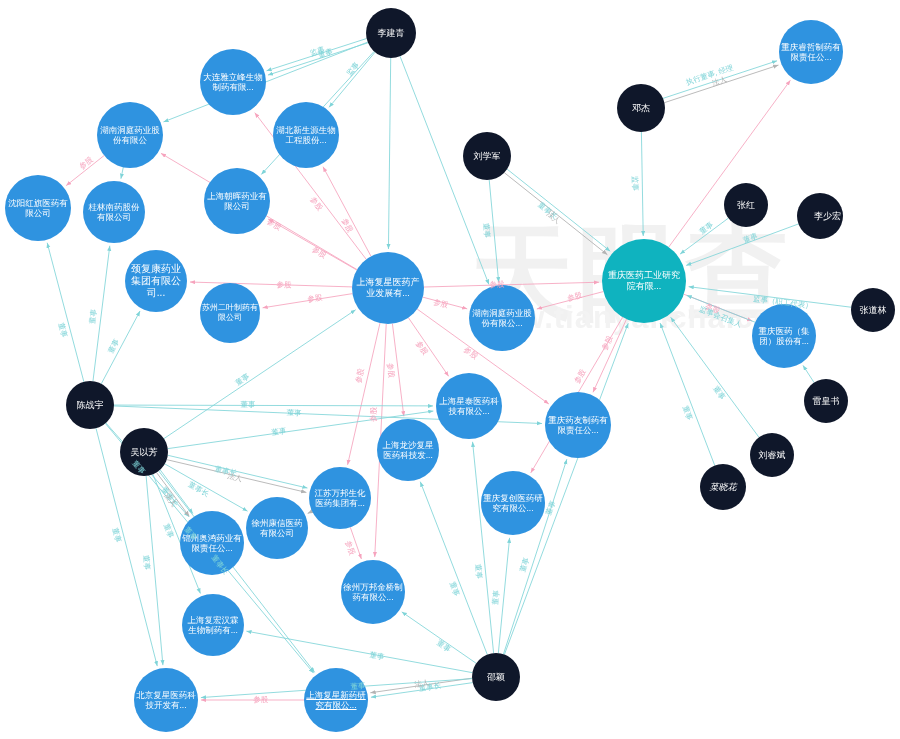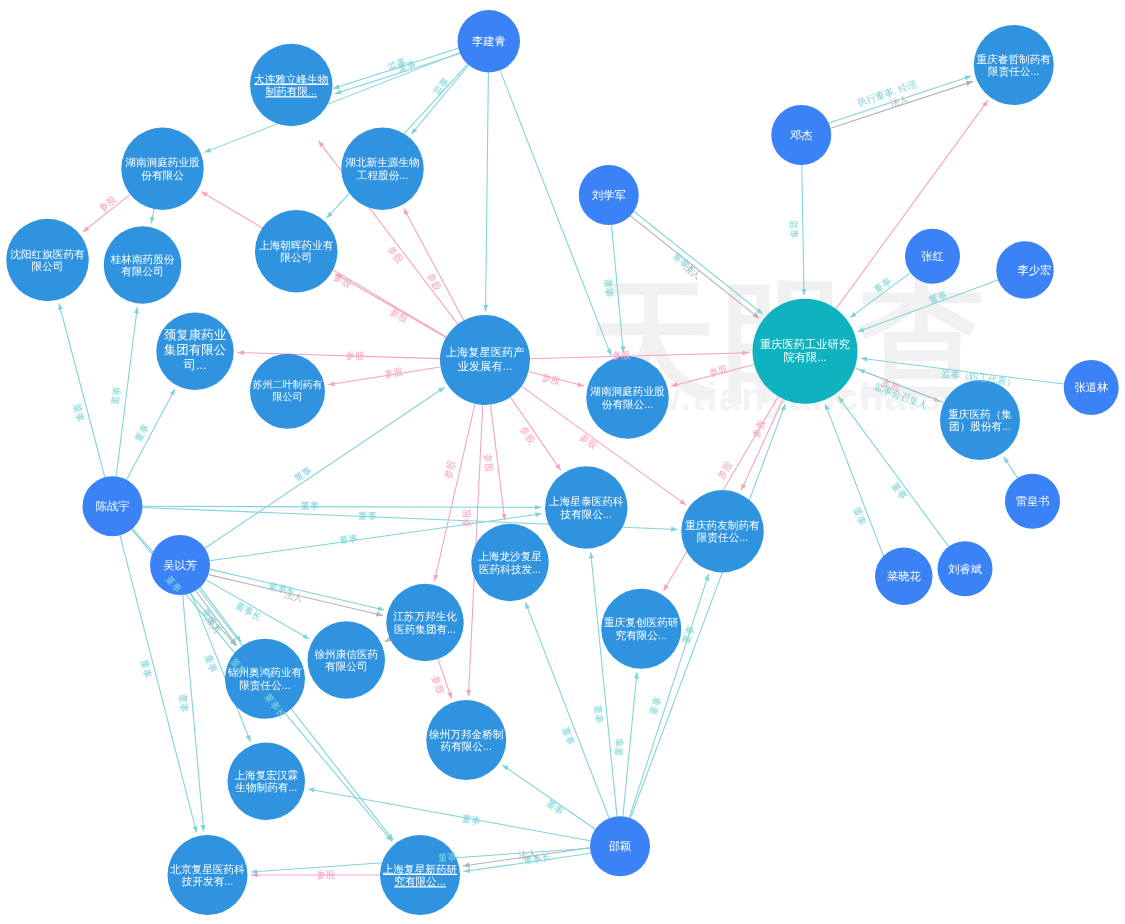--- a/index.html
+++ b/index.html
@@ -50,21 +50,21 @@
     text-align:center;
     color:#ffffff;
     box-sizing:border-box;
     cursor:pointer;
     line-height:1.22;
     padding:2px;
     overflow:hidden;
     word-break:break-all;
   }
   .node.company{ background:#2f93e0; }
-  .node.person{ background:#3b82f6; }
+  .node.person{ background:#0f172a; }
   .node.center{ background:#0fb3bf; }
   .node-label{ display:block; width:100%; }
   .edge-label{
     position:absolute;
     font-size:7.5px;
     white-space:nowrap;
     user-select:none;
     transform-origin:left center;
     pointer-events:none;
   }
@@ -169,21 +169,21 @@
       </g>
   </svg>
 
   <div id="node-layer">
       <div class="node center" style="left: 602px; top: 239px; width: 84px; height: 84px; font-size: 9px;">
         <span class="node-label">重庆医药工业研究院有限...</span>
       </div>
       <div class="node person" style="left: 366px; top: 8px; width: 50px; height: 50px; font-size: 9px;">
         <span class="node-label">李建青</span>
       </div>
-      <div class="node company" style="left: 200px; top: 35px; width: 66px; height: 66px; font-size: 8.5px; text-decoration: underline;">
+      <div class="node company" style="left: 200px; top: 49px; width: 66px; height: 66px; font-size: 8.5px;">
         <span class="node-label">大连雅立峰生物制药有限...</span>
       </div>
       <div class="node company" style="left: 273px; top: 102px; width: 66px; height: 66px; font-size: 8.5px;">
         <span class="node-label">湖北新生源生物工程股份...</span>
       </div>
       <div class="node company" style="left: 97px; top: 102px; width: 66px; height: 66px; font-size: 8.5px;">
         <span class="node-label">湖南洞庭药业股份有限公</span>
       </div>
       <div class="node company" style="left: 5px; top: 175px; width: 66px; height: 66px; font-size: 8.5px;">
         <span class="node-label">沈阳红旗医药有限公司</span>
@@ -238,21 +238,21 @@
       </div>
       <div class="node company" style="left: 481px; top: 471px; width: 64px; height: 64px; font-size: 8.5px; align-items: center;">
         <span class="node-label">重庆复创医药研究有限公...</span>
       </div>
       <div class="node person" style="left: 804px; top: 379px; width: 44px; height: 44px; font-size: 9px;">
         <span class="node-label">雷皇书</span>
       </div>
       <div class="node person" style="left: 750px; top: 433px; width: 44px; height: 44px; font-size: 9px;">
         <span class="node-label">刘睿斌</span>
       </div>
-      <div class="node person" style="left: 700px; top: 438px; width: 46px; height: 46px; font-size: 9px;">
+      <div class="node person" style="left: 700px; top: 464px; width: 46px; height: 46px; font-size: 9px; font-style: italic;">
         <span class="node-label">菜晓花</span>
       </div>
       <div class="node person" style="left: 66px; top: 381px; width: 48px; height: 48px; font-size: 9px;">
         <span class="node-label">陈战宇</span>
       </div>
       <div class="node person" style="left: 120px; top: 428px; width: 48px; height: 48px; font-size: 9px;">
         <span class="node-label">吴以芳</span>
       </div>
       <div class="node company" style="left: 309px; top: 467px; width: 62px; height: 62px; font-size: 8.5px;">
         <span class="node-label">江苏万邦生化医药集团有...</span>

